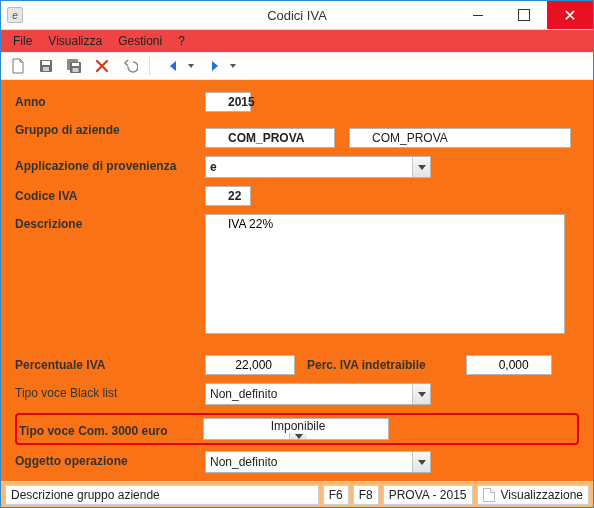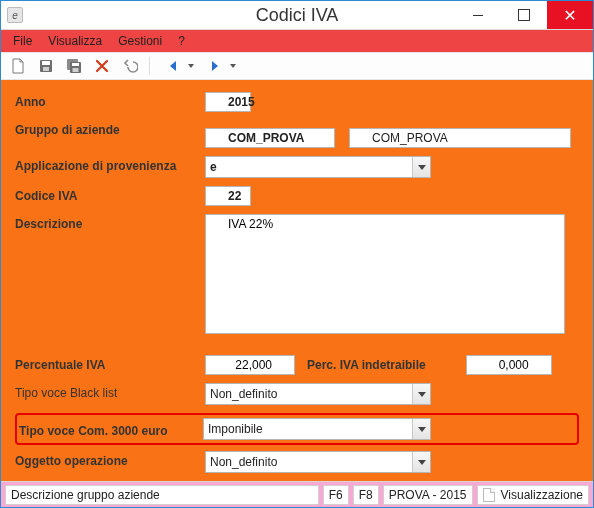--- a/index.html
+++ b/index.html
@@ -30,21 +30,21 @@
     background: #e6e6e6;
     border: 1px solid #bbb;
     border-radius: 2px;
     display:flex;align-items:center;justify-content:center;
     font-size: 10px; color:#555; font-style: italic;
   }
   .titlebar .title {
     position: absolute;
     left: 0; right: 0;
     text-align: center;
-    font-size: 18px;
+    font-size: 13px;
     color: #333;
     pointer-events: none;
   }
   .win-controls {
     margin-left: auto;
     display: flex;
     height: 100%;
   }
   .win-btn {
     width: 46px; height: 100%;
@@ -155,21 +155,21 @@
     border-radius: 4px;
     padding: 3px 4px 3px 2px;
     display: flex; align-items: center;
     width: 100%;
   }
   .hl-red .lbl { width: 184px; }
   .num-right input { text-align: right; }
   .statusbar {
     height: 26px;
     border-top: 1px solid #d6d6d6;
-    background: #f9a8d4;
+    background: #fdba74;
     display: flex; align-items: center;
     font-size: 12px;
     padding: 0 4px;
     gap: 4px;
   }
   .status-cell {
     border: 1px solid #d0d0d0;
     background: #fff;
     padding: 2px 5px;
     height: 20px;
@@ -319,21 +319,21 @@
               <div class="tri-down"></div>
             </div>
         </div>
       </div>
     </div>
 
     <div class="row" style="margin-bottom:6px;">
       <div class="hl-red">
         <div class="lbl">Tipo voce Com. 3000 euro</div>
         <div class="fld">
-          <div class="combo" style="width:228px;">
+          <div class="combo" style="width:186px;flex-direction:column;">
             <span class="combo-text">Imponibile</span>
             <div class="combo-btn">
                 <div class="tri-down"></div>
               </div>
           </div>
         </div>
       </div>
     </div>
 
     <div class="row">

